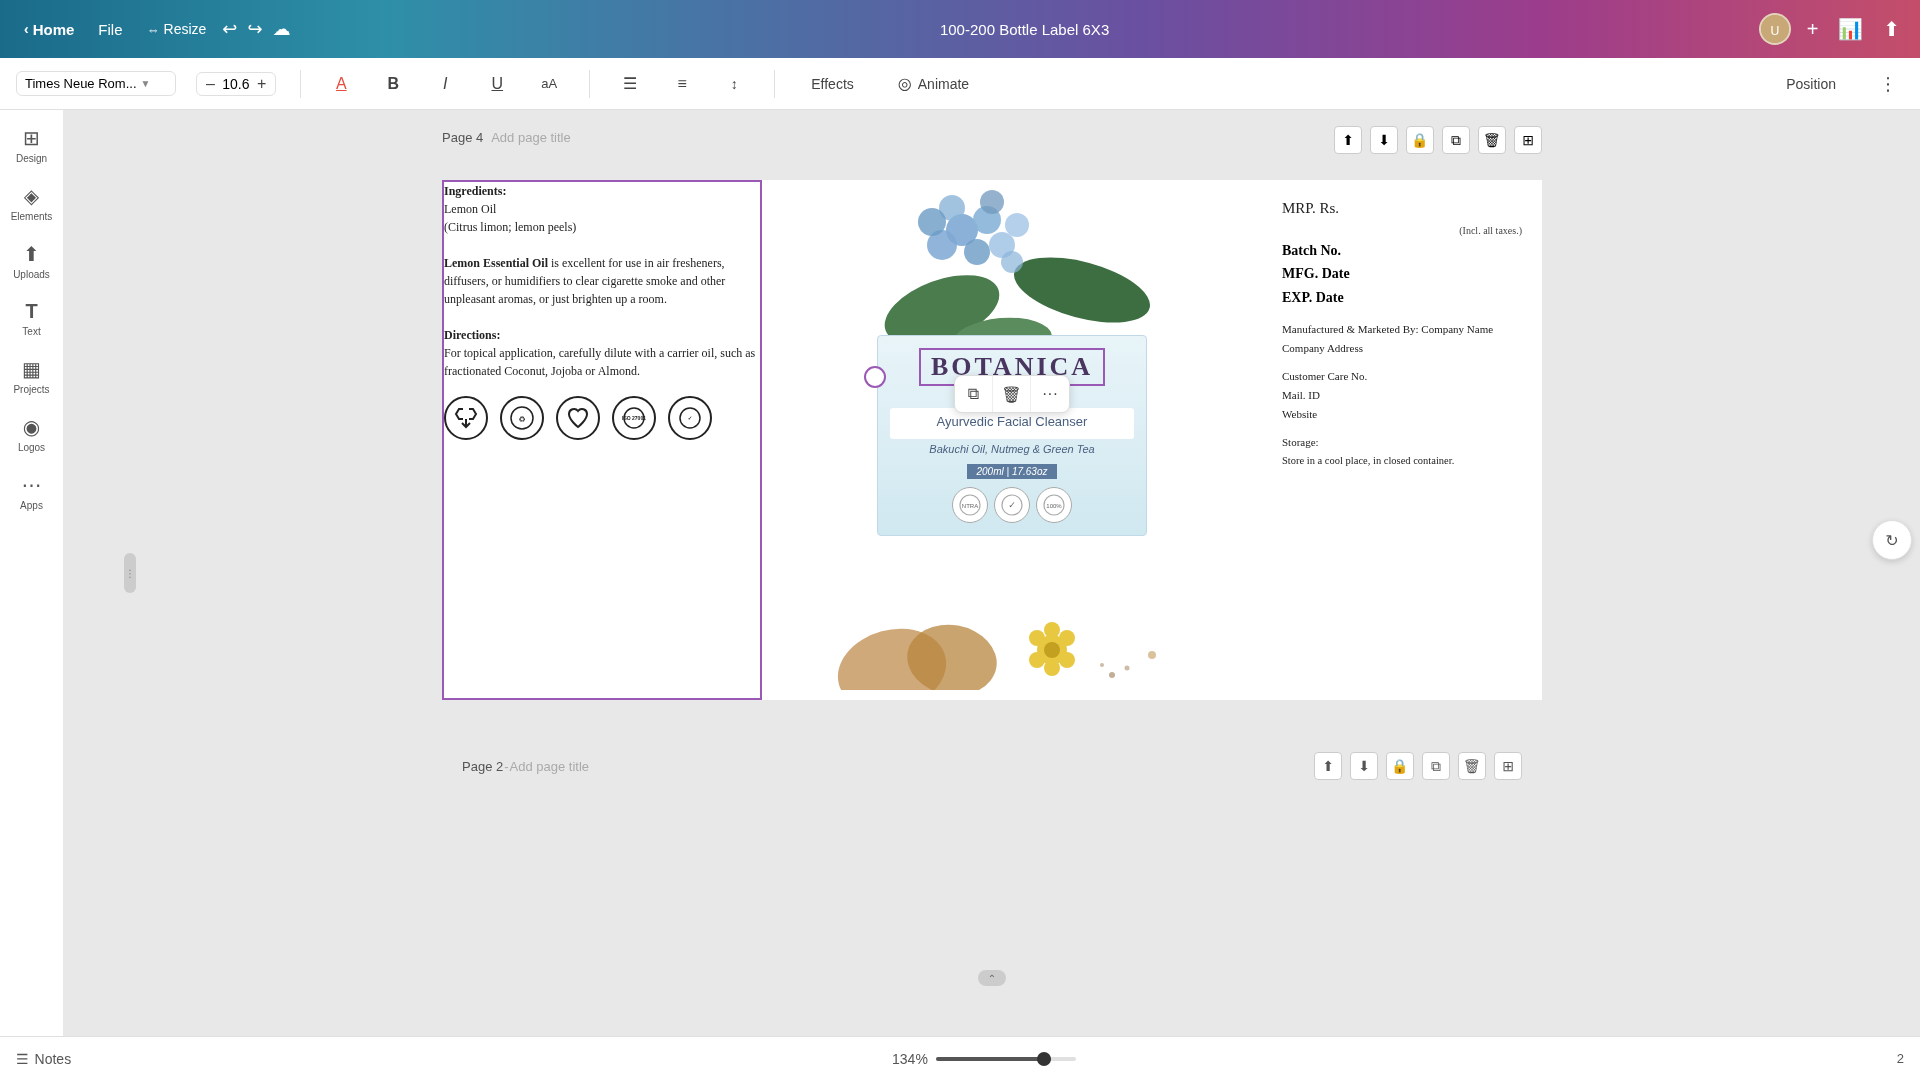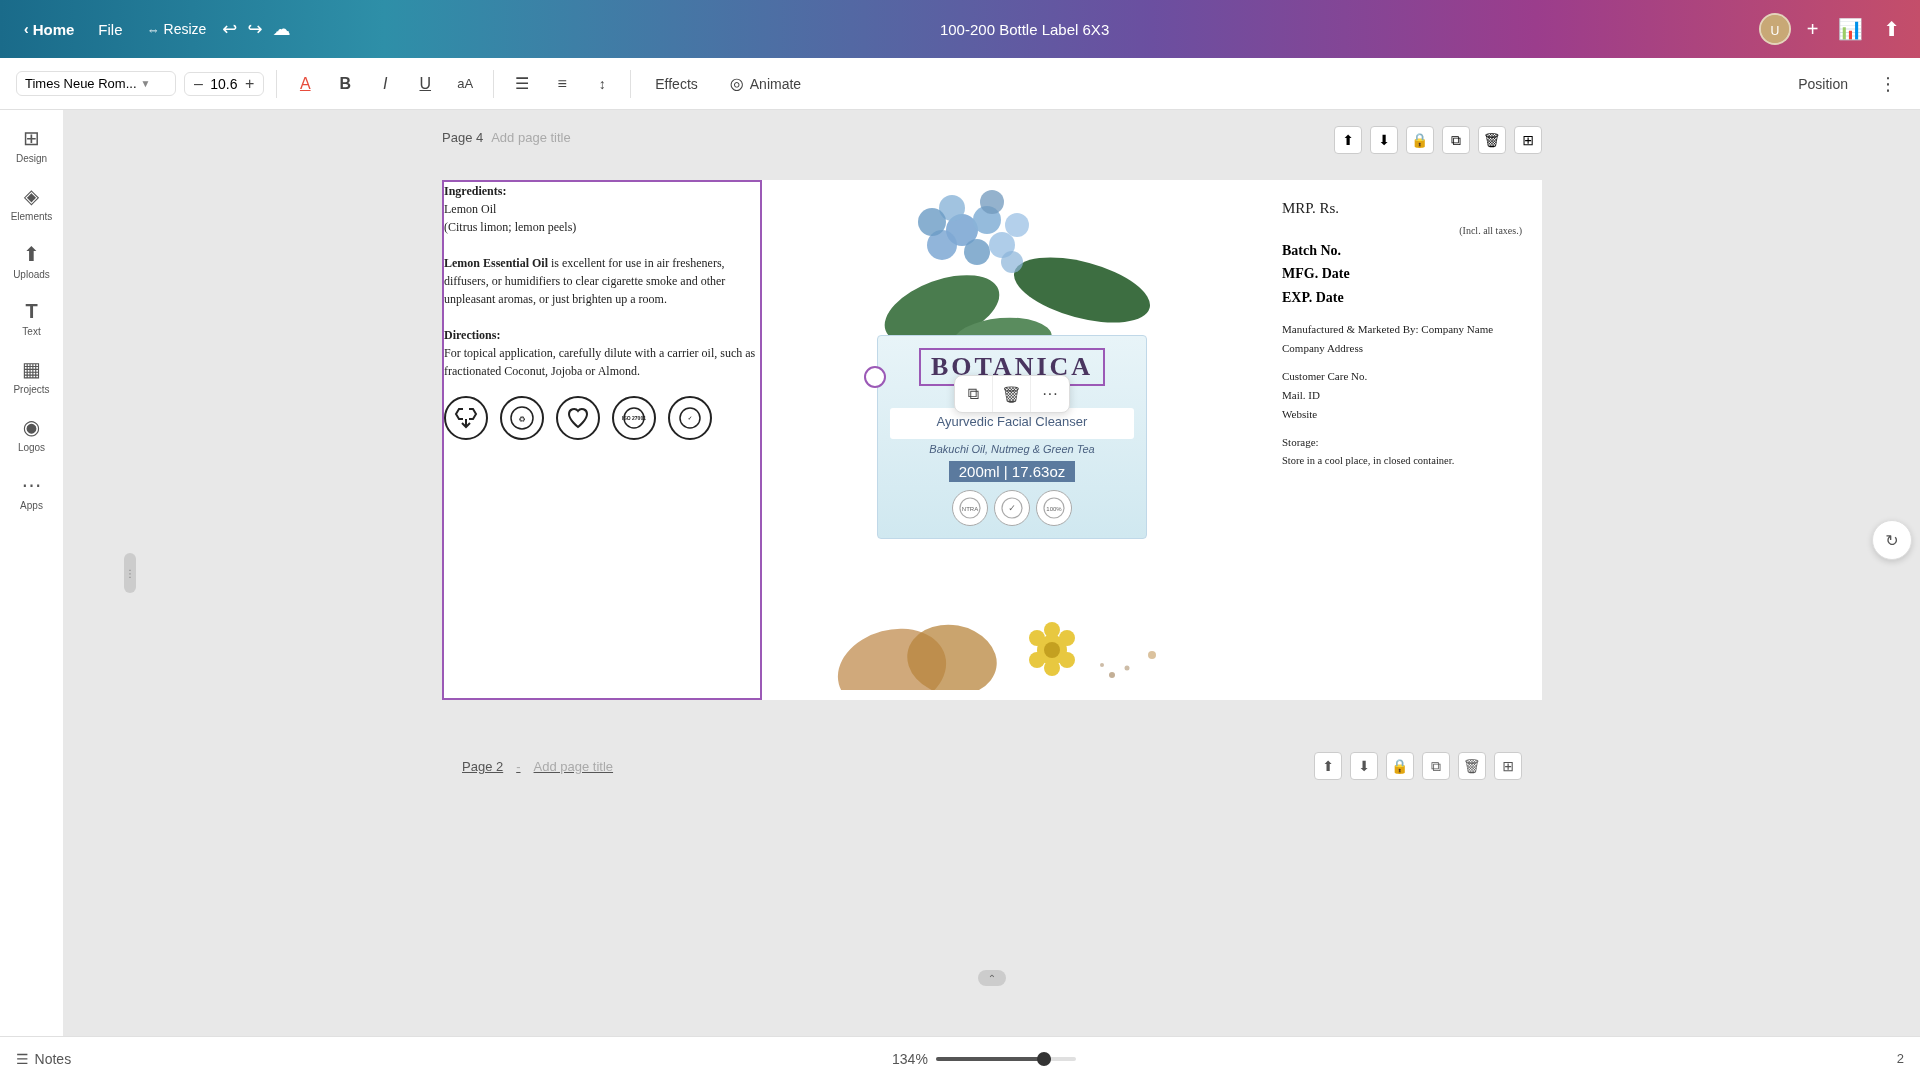--- a/index.html
+++ b/index.html
@@ -26,21 +26,21 @@
     .avatar { width: 32px; height: 32px; border-radius: 50%; background: #c8a876; border: 2px solid rgba(255,255,255,0.5); display: flex; align-items: center; justify-content: center; font-size: 14px; color: white; overflow: hidden; }
     .header-action-btn { color: white; font-size: 20px; cursor: pointer; padding: 4px; }
 
     
     .toolbar {
       height: 52px;
       background: white;
       display: flex;
       align-items: center;
       padding: 0 16px;
-      gap: 8px;
+      gap: 20px;
       border-bottom: 1px solid #e0e0e0;
       flex-shrink: 0;
     }
     .font-selector {
       border: 1px solid #e0e0e0;
       border-radius: 6px;
       padding: 4px 8px;
       font-size: 13px;
       display: flex;
       align-items: center;
@@ -259,25 +259,26 @@
     }
     .ingredients-line {
       font-size: 11px;
       font-style: italic;
       color: #4a6080;
       margin-bottom: 6px;
     }
     .volume-badge {
       background: #5b7a9e;
       color: white;
-      font-size: 15px;
+      font-size: 10px;
       border-radius: 0;
       padding: 2px 10px;
       display: inline-block;
       margin-bottom: 8px;
+      font-style: italic;
     }
     .cert-badges-row {
       display: flex;
       gap: 6px;
       justify-content: center;
     }
     .cert-badge {
       width: 36px; height: 36px;
       border-radius: 50%;
       border: 1px solid #aaa;
@@ -628,21 +629,21 @@
           <div style="margin-top:10px;">
             <div style="font-size:11px; color:#222; font-weight:500;">Storage:</div>
             <div class="storage-text">Store in a cool place, in closed container.</div>
           </div>
         </div>
 
       </div>
     </div>
 
     <div class="page2-header" style="margin-top: 24px;">
-      <div style="display:flex; align-items:center; gap:13px;text-decoration:underline;">
+      <div style="display:flex; align-items:center; gap:1px;">
         <span>Page 2</span>
         <span style="color:#aaa;">-</span>
         <span style="color:#aaa;">Add page title</span>
       </div>
       <div class="page2-controls">
         <div class="page-ctrl-btn">⬆</div>
         <div class="page-ctrl-btn">⬇</div>
         <div class="page-ctrl-btn">🔒</div>
         <div class="page-ctrl-btn">⧉</div>
         <div class="page-ctrl-btn">🗑</div>

